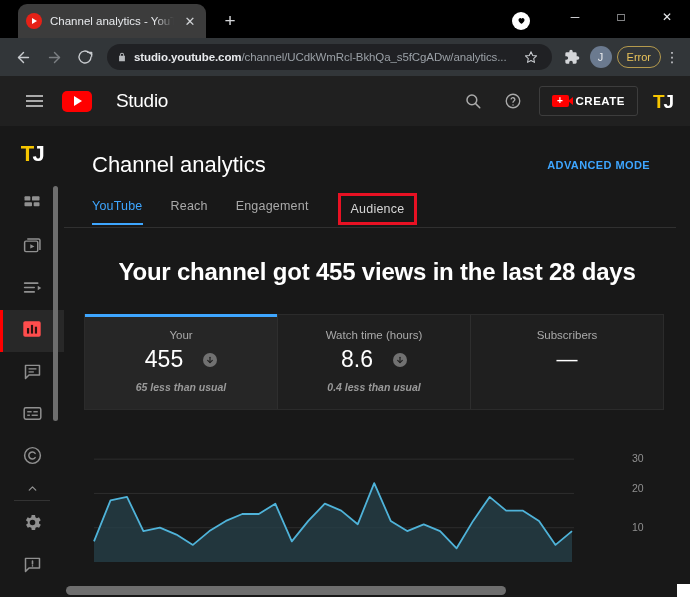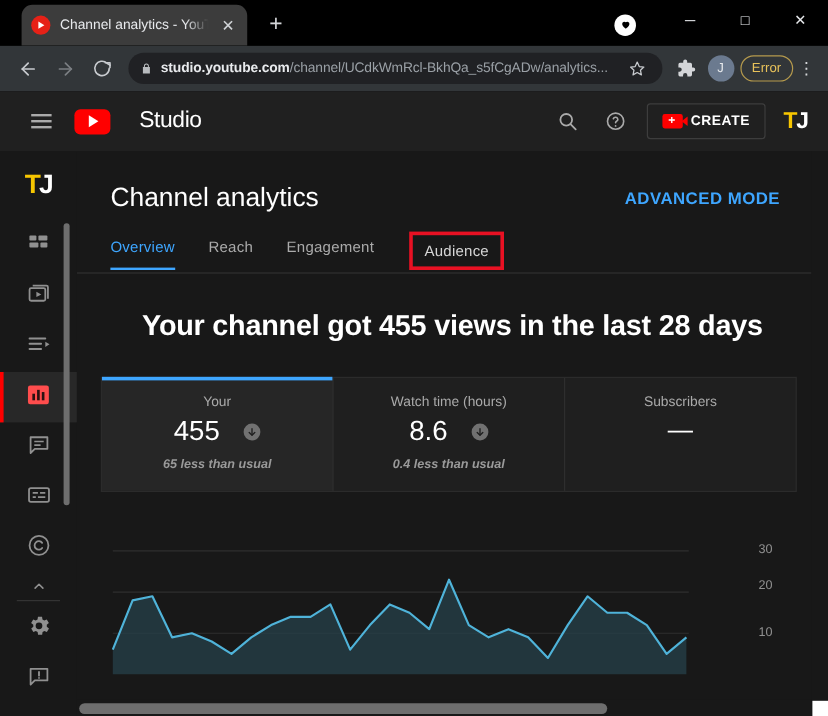--- a/index.html
+++ b/index.html
@@ -181,21 +181,21 @@
     position:absolute; left:64px; right:0; top:50px; bottom:0;
     background:#181818; overflow:hidden;
   }
   .content-inner { padding:0 0 0 0; position:relative; }
 
   .titlerow {
     display:flex; align-items:center; padding:26px 40px 0 28px;
   }
   .pagetitle { color:#fff; font-size:22px; font-weight:400; }
   .advmode {
-    margin-left:auto; color:#3ea6ff; font-size:14px;
+    margin-left:auto; color:#3ea6ff; font-size:11px;
     font-weight:700; letter-spacing:.4px;
   }
 
   .tabs {
     display:flex; align-items:center; gap:0;
     padding:18px 0 0 28px; position:relative;
   }
   .tabs:after{
     content:""; position:absolute; left:0; right:0; bottom:0; height:1px;
     background:#303030;
@@ -501,21 +501,21 @@
 
     <div class="content">
       <div class="content-inner">
 
         <div class="titlerow">
           <span class="pagetitle">Channel analytics</span>
           <span class="advmode">ADVANCED MODE</span>
         </div>
 
         <div class="tabs">
-          <span class="ytab active">Overview</span>
+          <span class="ytab active">YouTube</span>
           <span class="ytab">Reach</span>
           <span class="ytab">Engagement</span>
           <span class="ytab boxed">Audience</span>
         </div>
 
         <div class="headline">Your channel got 455 views in the last 28 days</div>
 
         <div class="cards">
           <div class="card sel">
             <div class="card-label">Your</div>

